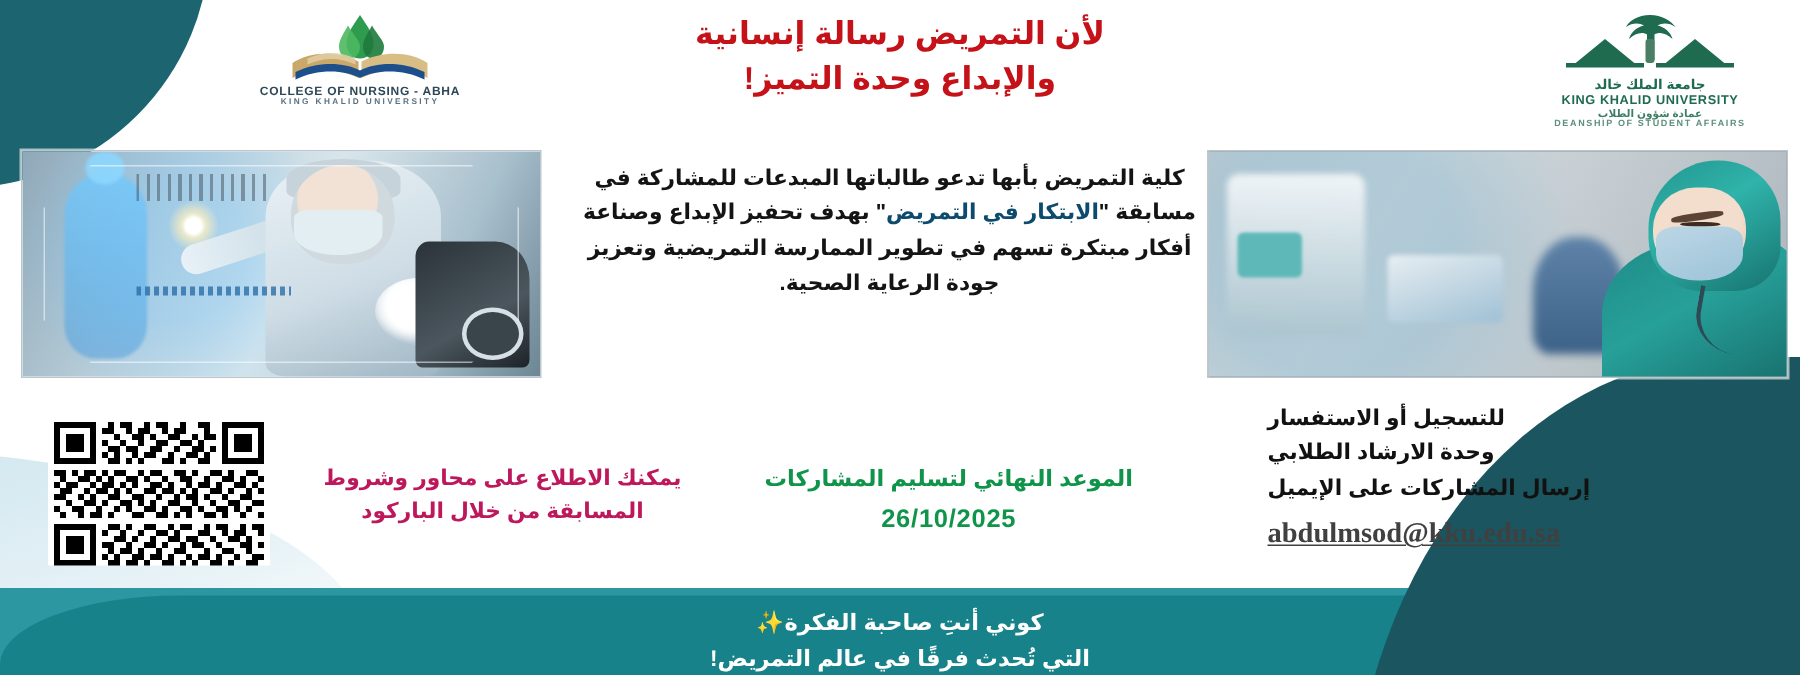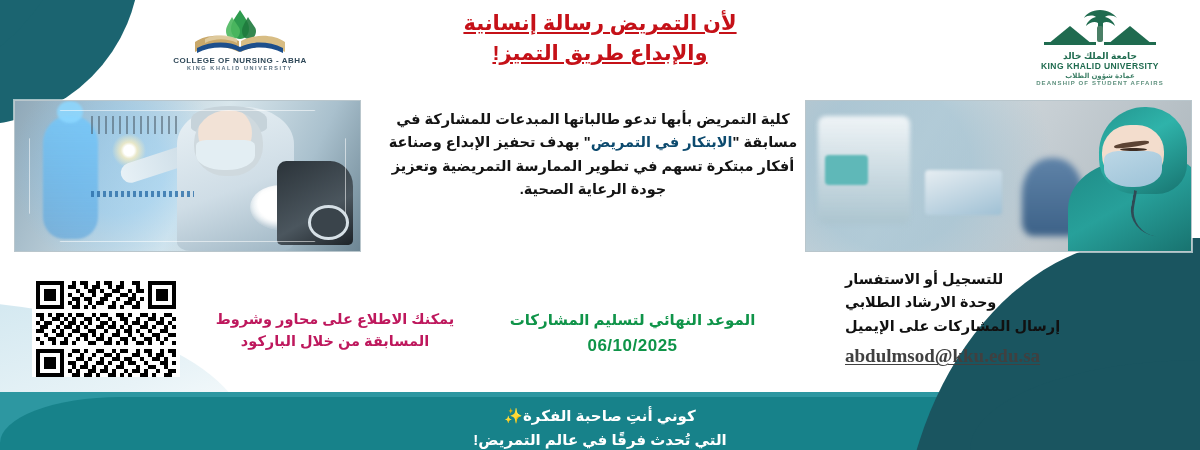--- a/index.html
+++ b/index.html
@@ -147,21 +147,20 @@
     left: 380px;
     top: 8px;
     width: 440px;
     z-index: 10;
     text-align: center;
     color: #c51118;
     font-weight: bold;
     font-size: 21px;
     line-height: 1.45;
     direction: rtl;
-    text-decoration: underline;
   }
 
   
   .body-text {
     position: absolute;
     left: 383px;
     top: 108px;
     width: 420px;
     z-index: 10;
     text-align: center;
@@ -496,21 +495,21 @@
       <rect x="64" y="34" width="52" height="3" fill="#1f6b4f"></rect>
     </svg>
     <div class="logo-ar">جامعة الملك خالد</div>
     <div class="logo-en">KING KHALID UNIVERSITY</div>
     <div class="logo-ar2">عمادة شؤون الطلاب</div>
     <div class="logo-en2">DEANSHIP OF STUDENT AFFAIRS</div>
   </div>
 
   <div class="headline">
     <div>لأن التمريض رسالة إنسانية</div>
-    <div>والإبداع طريق التميز!</div>
+    <div>والإبداع وحدة التميز!</div>
   </div>
 
   <div class="body-text"><span>كلية التمريض بأبها تدعو طالباتها المبدعات للمشاركة في مسابقة "</span><span class="hl">الابتكار في التمريض</span><span>" بهدف تحفيز الإبداع وصناعة أفكار مبتكرة تسهم في تطوير الممارسة التمريضية وتعزيز جودة الرعاية الصحية.</span></div>
 
   <div class="qr-wrap">
     <svg width="148" height="100" viewBox="0 0 37 25" shape-rendering="crispEdges">
       <rect width="37" height="25" fill="#ffffff"></rect>
       <g fill="#000000">
         <rect x="1" y="1" width="7" height="1"></rect>
           <rect x="1" y="2" width="1" height="5"></rect>
@@ -732,21 +731,21 @@
     </svg>
   </div>
 
   <div class="qr-caption">
     <div>يمكنك الاطلاع على محاور وشروط</div>
     <div>المسابقة من خلال الباركود</div>
   </div>
 
   <div class="deadline">
     <div>الموعد النهائي لتسليم المشاركات</div>
-    <div class="date">06/10/2025</div>
+    <div class="date">26/10/2025</div>
   </div>
 
   <div class="contact">
     <div>للتسجيل أو الاستفسار</div>
     <div>وحدة الارشاد الطلابي</div>
     <div>إرسال المشاركات على الإيميل</div>
     <span class="email">abdulmsod@kku.edu.sa</span>
   </div>
 
   <div class="band-light"></div>

